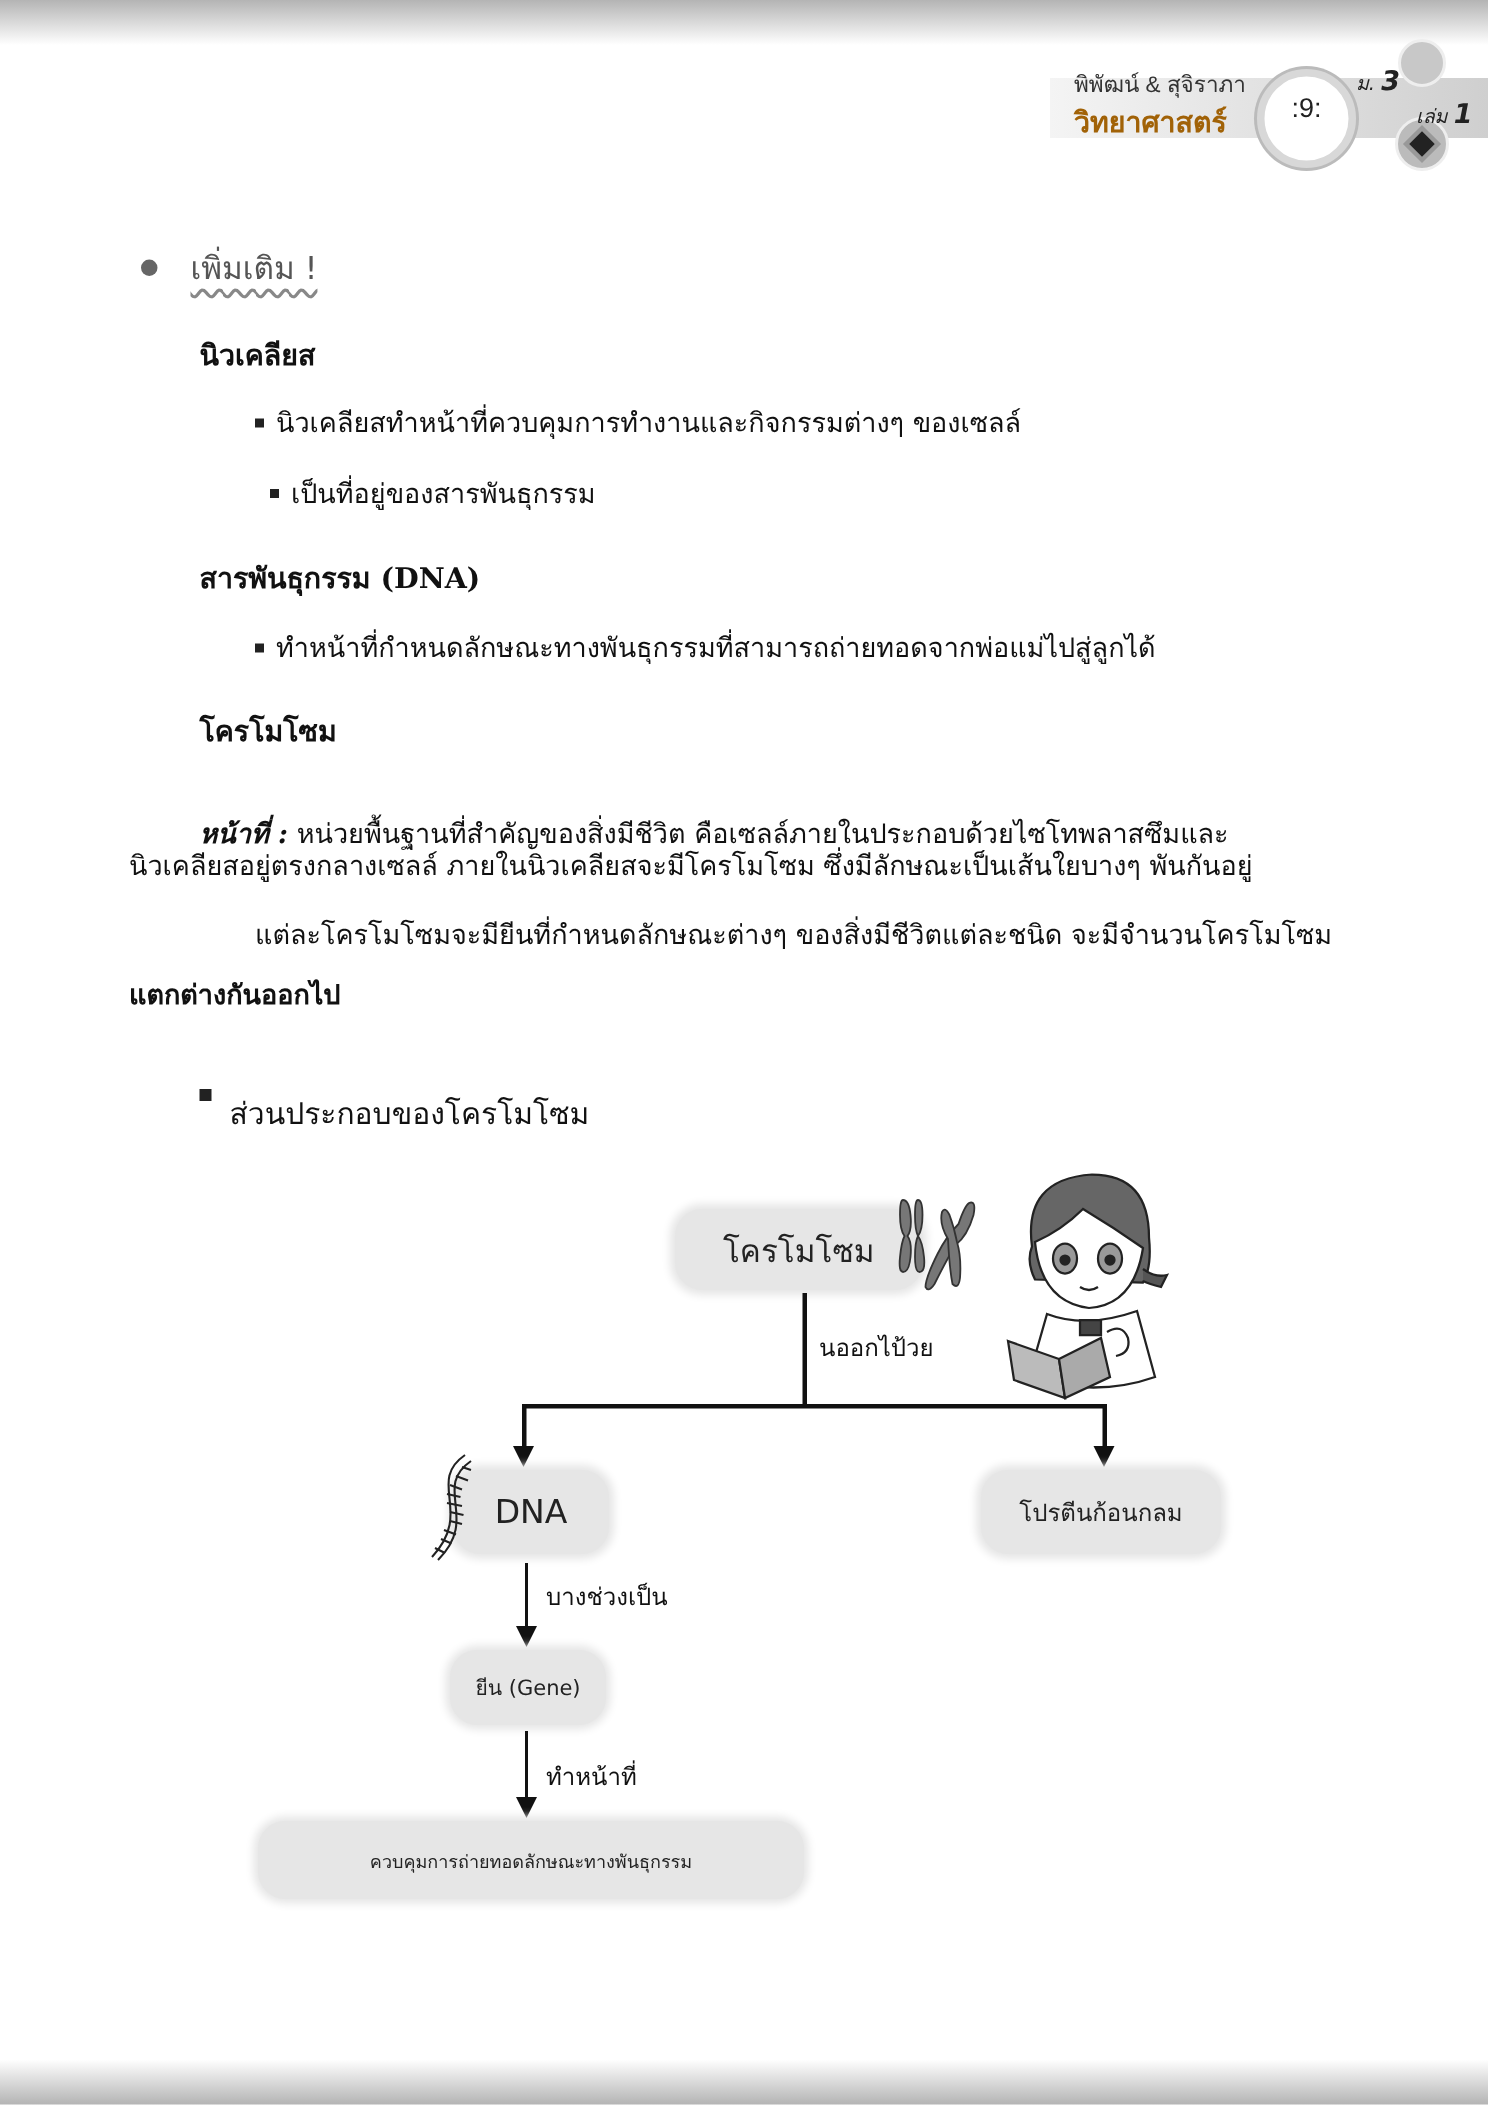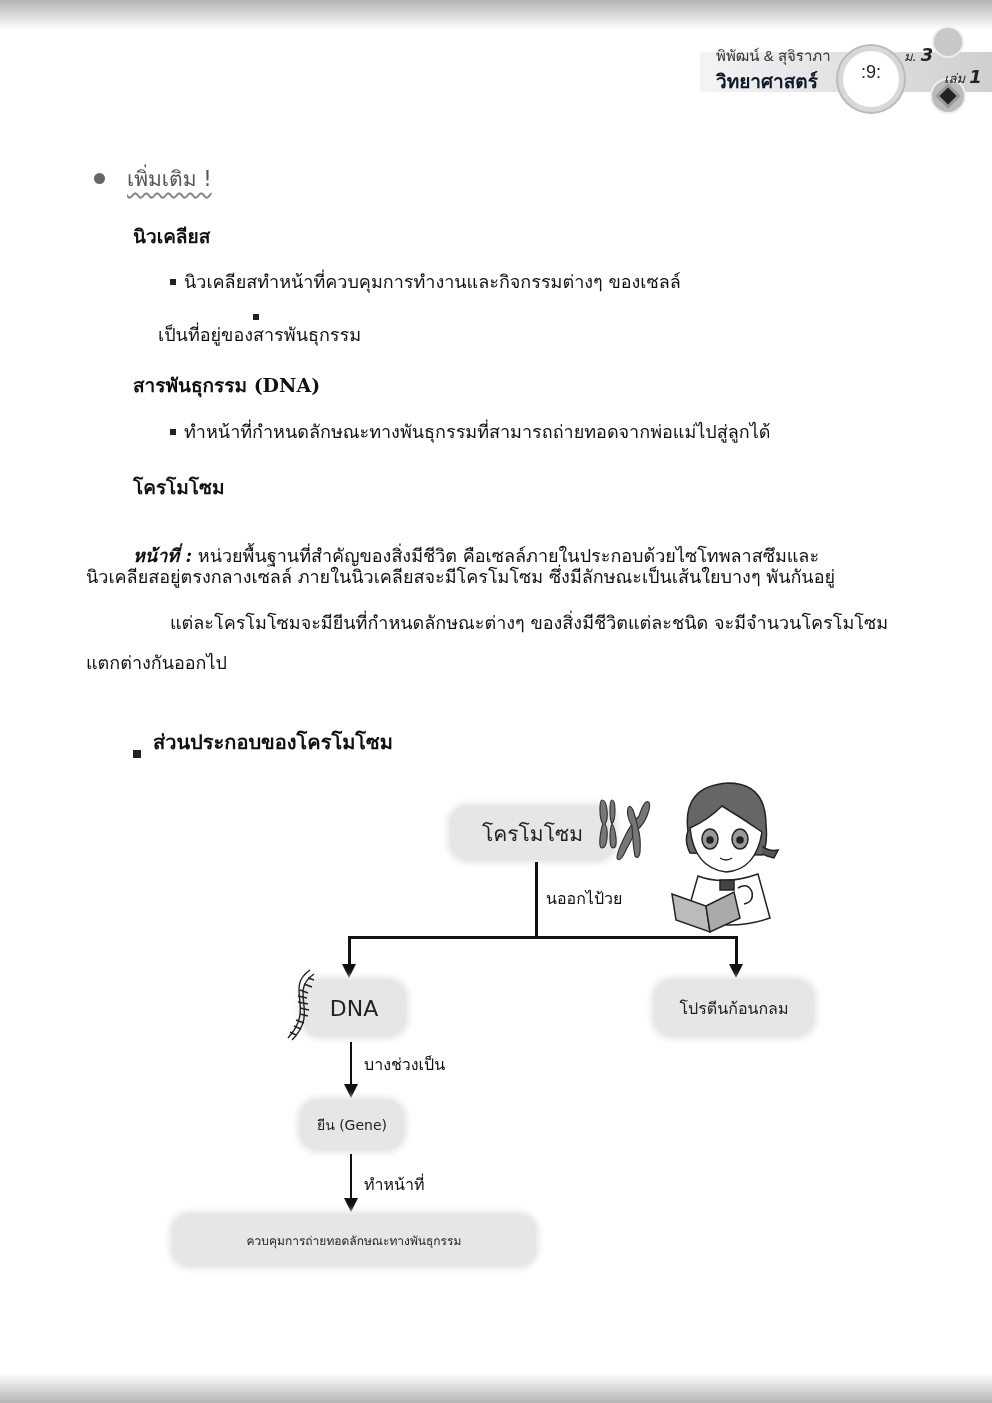--- a/index.html
+++ b/index.html
@@ -9,21 +9,21 @@
        background:linear-gradient(#b4b4b4,#ffffff);}
   .shade-bottom{position:absolute;left:0;bottom:0;width:992px;height:30px;
        background:linear-gradient(#ffffff,#b4b4b4);}
 
   
   .hdr-band{position:absolute;left:700px;top:52px;width:292px;height:40px;
        background:linear-gradient(90deg,#f4f4f4,#cfcfcf);}
   .hdr-author{position:absolute;left:716px;top:44px;font-family:"Liberation Sans",sans-serif;
        font-size:15px;color:#333;}
   .hdr-subject{position:absolute;left:716px;top:66px;font-family:"Liberation Sans",sans-serif;
-       font-size:19px;font-weight:bold;color:#0f172a;}
+       font-size:19px;font-weight:bold;color:#a16207;}
   .hdr-circle{position:absolute;left:838px;top:46px;width:56px;height:56px;border-radius:50%;
        background:#fff;border:5px solid #d8d8d8;box-shadow:0 0 0 2px #bbb;}
   .hdr-page{position:absolute;left:838px;top:62px;width:66px;text-align:center;
        font-family:"Liberation Sans",sans-serif;font-size:18px;color:#222;}
   .hdr-grade{position:absolute;left:904px;top:44px;font-family:"DejaVu Sans",sans-serif;
        font-style:italic;font-size:13px;color:#222;}
   .hdr-grade b{font-size:18px;}
   .hdr-vol{position:absolute;left:904px;top:66px;font-family:"DejaVu Sans",sans-serif;
        font-style:italic;font-size:13px;color:#222;margin-left:40px;}
   .hdr-vol b{font-size:18px;}
@@ -39,22 +39,22 @@
   .more .bullet{width:11px;height:11px;border-radius:50%;background:#666;}
   .more .label{font-family:"DejaVu Sans",sans-serif;font-size:21px;color:#555;font-weight:normal;
        text-decoration:underline wavy #888;text-underline-offset:6px;}
   .h{position:absolute;font-weight:bold;font-size:19px;}
   .li{position:absolute;font-size:18px;display:flex;align-items:center;}
   .li .sq{width:6px;height:6px;background:#222;margin-right:8px;}
   .p{position:absolute;font-size:18px;white-space:nowrap;}
   .p em{font-weight:bold;}
 
   
-  .sec-title{position:absolute;left:133px;top:726px;display:flex;align-items:flex-end;
-       font-family:"DejaVu Sans",sans-serif;font-weight:bold;font-size:20px;}
+  .sec-title{position:absolute;left:133px;top:726px;display:flex;align-items:flex-start;
+       font-family:"DejaVu Sans",sans-serif;font-weight:normal;font-size:20px;}
   .sec-title .sq{width:8px;height:8px;background:#222;margin-right:12px;}
   .blob{position:absolute;background:#e6e6e6;border-radius:18px;
        box-shadow:0 0 6px 3px #e6e6e6;display:flex;align-items:center;justify-content:center;
        font-family:"DejaVu Sans",sans-serif;font-size:22px;color:#222;}
   .line{position:absolute;background:#111;}
   .arrow{position:absolute;width:0;height:0;border-left:7px solid transparent;
        border-right:7px solid transparent;border-top:14px solid #111;}
   .edge{position:absolute;font-size:16px;font-family:"DejaVu Sans",sans-serif;}
 </style>
 </head>
@@ -80,39 +80,39 @@
 <div class="more">
   <span class="bullet"></span>
   <span class="label">เพิ่มเติม !</span>
 </div>
 
 <div class="h" style="left:133px;top:221px;">นิวเคลียส</div>
 <div class="li" style="left:170px;top:267px;">
   <span class="sq"></span>
   <span>นิวเคลียสทำหน้าที่ควบคุมการทำงานและกิจกรรมต่างๆ ของเซลล์</span>
 </div>
-<div class="li" style="left:158px;top:314px;flex-direction:column;">
+<div class="li" style="left:180px;top:314px;">
   <span class="sq"></span>
   <span>เป็นที่อยู่ของสารพันธุกรรม</span>
 </div>
 
 <div class="h" style="left:133px;top:370px;">สารพันธุกรรม (DNA)</div>
 <div class="li" style="left:170px;top:417px;">
   <span class="sq"></span>
   <span>ทำหน้าที่กำหนดลักษณะทางพันธุกรรมที่สามารถถ่ายทอดจากพ่อแม่ไปสู่ลูกได้</span>
 </div>
 
 <div class="h" style="left:133px;top:472px;">โครโมโซม</div>
 <div class="p" style="left:133px;top:517px;margin-top:24px;">
   <em>หน้าที่ :</em>
   <span>หน่วยพื้นฐานที่สำคัญของสิ่งมีชีวิต  คือเซลล์ภายในประกอบด้วยไซโทพลาสซึมและ</span>
 </div>
 <div class="p" style="left:86px;top:562px;">นิวเคลียสอยู่ตรงกลางเซลล์ ภายในนิวเคลียสจะมีโครโมโซม ซึ่งมีลักษณะเป็นเส้นใยบางๆ พันกันอยู่</div>
 <div class="p" style="left:170px;top:608px;text-align:right;">แต่ละโครโมโซมจะมียีนที่กำหนดลักษณะต่างๆ ของสิ่งมีชีวิตแต่ละชนิด จะมีจำนวนโครโมโซม</div>
-<div class="p" style="left:86px;top:648px;">แตกต่างกันออกไป</div>
+<div class="p" style="left:86px;top:648px;font-weight:bold;">แตกต่างกันออกไป</div>
 
 <div class="sec-title">
   <span class="sq"></span>
   <span>ส่วนประกอบของโครโมโซม</span>
 </div>
 
 <div>
   <div class="blob" style="left:450px;top:806px;width:165px;height:54px;font-size:21px;">โครโมโซม</div>
 
   <svg style="position:absolute;left:596px;top:796px;" width="66" height="72">

